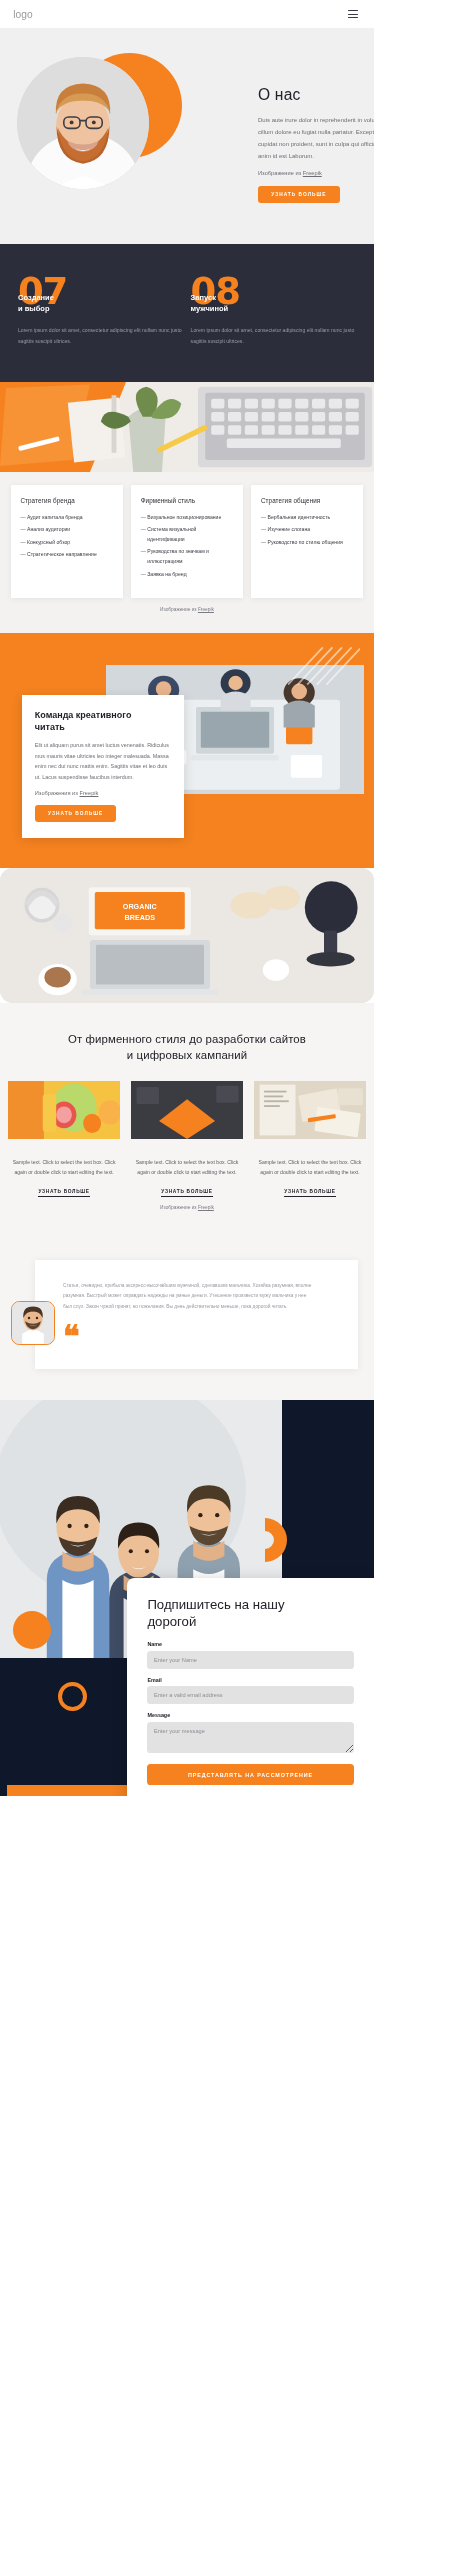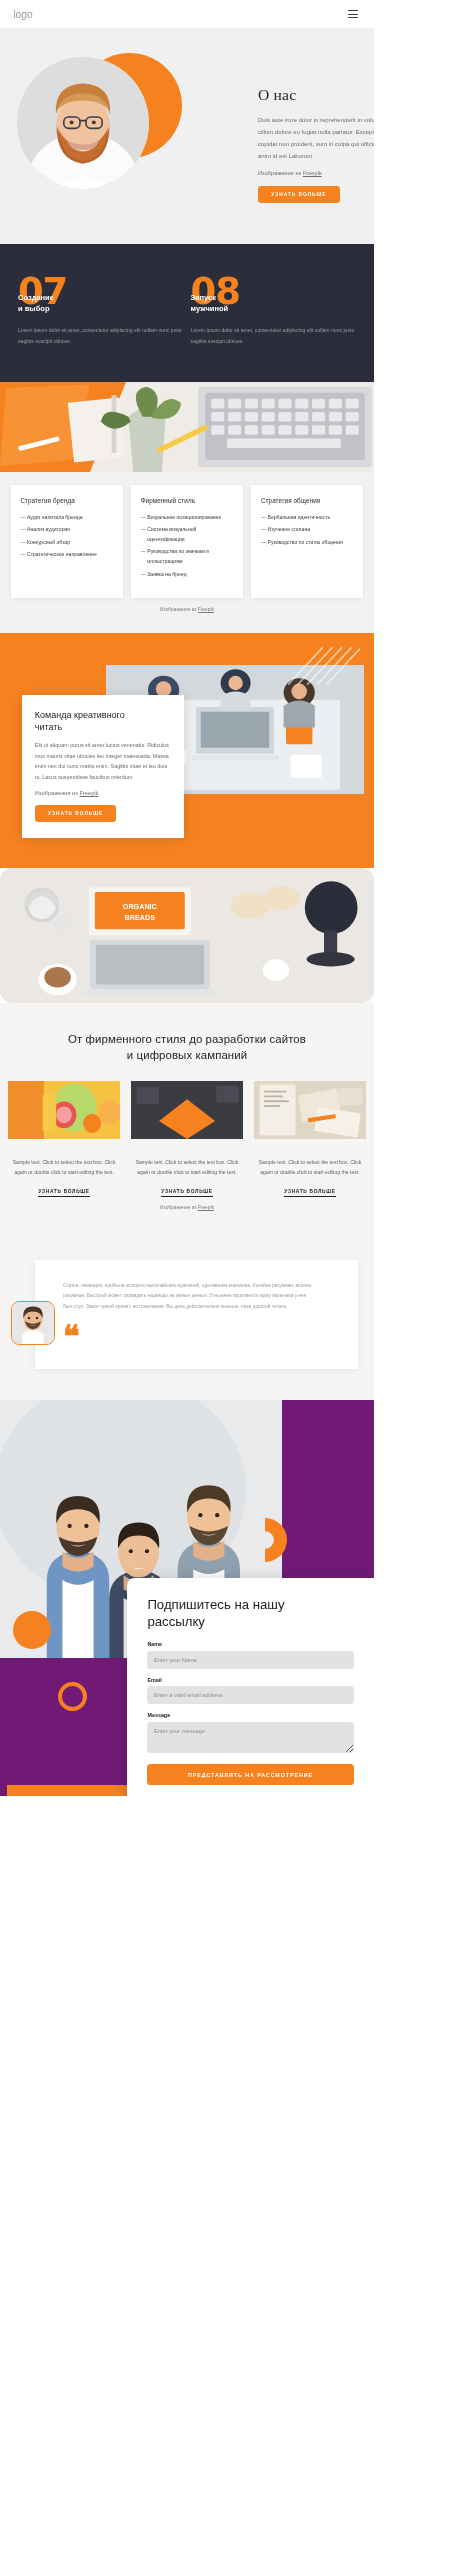--- a/index.html
+++ b/index.html
@@ -21,21 +21,21 @@
   .burger span{display:block;width:10.2px;height:1px;background:#3a3a42;border-radius:1.2px;}
 
   
   .hero{position:relative;background:#f0f0f0;height:216px;overflow:hidden;}
   .hero-orange{position:absolute;width:105px;height:105px;border-radius:50%;
     background:#f5821f;left:77px;top:25px;z-index:1;}
   .hero-photo{position:absolute;left:17px;top:29px;width:132px;height:132px;
     border-radius:50%;overflow:hidden;z-index:2;background:#dedede;}
   .hero-photo .man{position:absolute;left:0;top:0;width:100%;height:100%;}
   .hero-text{position:absolute;left:258px;top:58px;width:168px;z-index:3;}
-  .hero-text h1{font-size:15.6px;font-weight:400;letter-spacing:0.2px;color:#22222a;margin-bottom:9.6px;font-family:Liberation Serif, serif;}
+  .hero-text h1{font-size:15.6px;font-weight:400;letter-spacing:0.2px;color:#22222a;margin-bottom:9.6px;}
   .hero-text p{font-size:6px;line-height:2.05;color:#6e6e76;margin-bottom:7.2px;}
   .credit{font-size:5.7px;color:#6e6e76;margin-bottom:9.6px;}
   .credit a{color:#6e6e76;text-decoration:underline;}
   .btn-orange{display:inline-block;background:#f5821f;color:#fff;border:none;
     padding:6px 13.2px;border-radius:3px;font-size:4.8px;font-weight:700;
     letter-spacing:1px;cursor:pointer;font-family:inherit;}
 
   
   .steps{background:#2b2d3a;padding:31px 18px 35px;display:flex;gap:7.2px;}
   .step{flex:1;position:relative;padding-top:2.4px;}
@@ -60,21 +60,21 @@
   .lcard li:before{content:"—";position:absolute;left:0;color:#55555d;}
   .credit-center{text-align:center;font-size:4.8px;color:#7b7b83;margin-top:9.6px;}
   .credit-center a{color:#7b7b83;}
 
   
   .team{position:relative;background:#f5821f;padding:25px 0 30px;overflow:hidden;min-height:180px;}
   .team-photo{position:absolute;right:9.6px;top:32px;width:258px;height:129px;
     background:#cfd4d8;overflow:hidden;}
   .team-card{position:relative;z-index:5;background:#fff;width:162px;margin-left:21.6px;
     margin-top:37px;padding:14.4px 13.2px 15.6px;box-shadow:0 2.4px 10.8px rgba(0,0,0,.14);}
-  .team-card h2{font-size:9px;font-weight:400;line-height:1.35;margin-bottom:7.2px;color:#22222a;}
+  .team-card h2{font-size:9px;font-weight:700;line-height:1.35;margin-bottom:7.2px;color:#22222a;}
   .team-card p{font-size:5.4px;line-height:1.95;color:#6e6e76;margin-bottom:7.2px;}
   .stripes{position:absolute;right:14.4px;top:12px;z-index:2;opacity:.55;}
 
   
   .desk{position:relative;height:135px;background:#e9e6e2;overflow:hidden;border-radius:13px;}
 
   
   .portfolio{background:#f6f5f4;padding:28px 8px 24px;}
   .portfolio h2{text-align:center;font-size:11.4px;font-weight:400;line-height:1.42;
     color:#22222a;margin-bottom:18px;letter-spacing:0.1px;}
@@ -96,21 +96,21 @@
     padding:20.4px 20.4px 24px 28px;box-shadow:0 1.2px 8.4px rgba(0,0,0,.07);}
   .testi-avatar{position:absolute;left:10.8px;top:67px;width:44px;height:44px;
     border:1.8px solid #f5821f;border-radius:8.4px;overflow:hidden;z-index:6;background:#e8e8e8;}
   .testi h2{font-size:12.6px;font-weight:400;line-height:1.32;color:#22222a;
     margin-bottom:12px;max-width:174px;}
   .testi p{font-size:4.8px;line-height:2.2;color:#9a9aa2;max-width:252px;}
   .quote{font-size:31px;color:#f5821f;font-weight:800;line-height:.6;margin-top:14.4px;
     font-family:"DejaVu Serif", serif;}
 
   
-  .foot{position:relative;background:#701a75;padding-top:0;overflow:hidden;min-height:396px;}
+  .foot{position:relative;background:#0f172a;padding-top:0;overflow:hidden;min-height:396px;}
   .foot-photo{position:absolute;left:0;top:0;width:282px;height:258px;
     background:#e4e6e8;overflow:hidden;}
   .circle-o{position:absolute;left:13.2px;top:211px;width:38px;height:38px;
     border-radius:50%;background:#f5821f;z-index:8;}
   .ring-o{position:absolute;left:58px;top:282px;width:29px;height:29px;border-radius:50%;
     border:4.2px solid #f5821f;z-index:8;}
   .arc-o{position:absolute;left:243px;top:118px;width:44px;height:44px;z-index:8;}
   .form-card{position:absolute;right:0;top:178px;width:247px;background:#fff;
     border-radius:7.2px 0 0 7.2px;padding:18px 20.4px 20.4px;z-index:10;
     box-shadow:0 3.6px 15.6px rgba(0,0,0,.2);}
@@ -516,21 +516,21 @@
     <div class="circle-o"></div>
     <div class="ring-o"></div>
     <svg class="arc-o" viewBox="0 0 74 74">
       <path d="M37 0 a37 37 0 0 1 37 37 L52 37 a15 15 0 0 0 -15 -15 Z" fill="#f5821f"></path>
       <path d="M74 37 a37 37 0 0 1 -37 37 L37 52 a15 15 0 0 0 15 -15 Z" fill="#f5821f"></path>
     </svg>
 
     <div class="form-card">
       <h2>
         <span>Подпишитесь на нашу</span><br>
-        <span>рассылку</span>
+        <span>дорогой</span>
       </h2>
       <div class="field">
         <label>Name</label>
         <input type="text" placeholder="Enter your Name" style="">
       </div>
       <div class="field">
         <label>Email</label>
         <input type="text" placeholder="Enter a valid email address" style="">
       </div>
       <div class="field">

